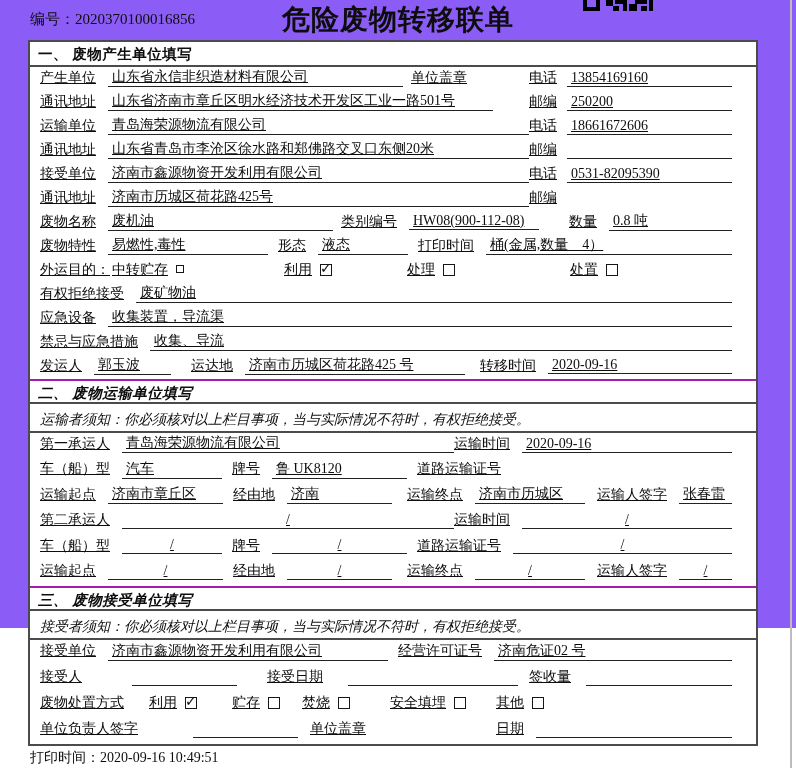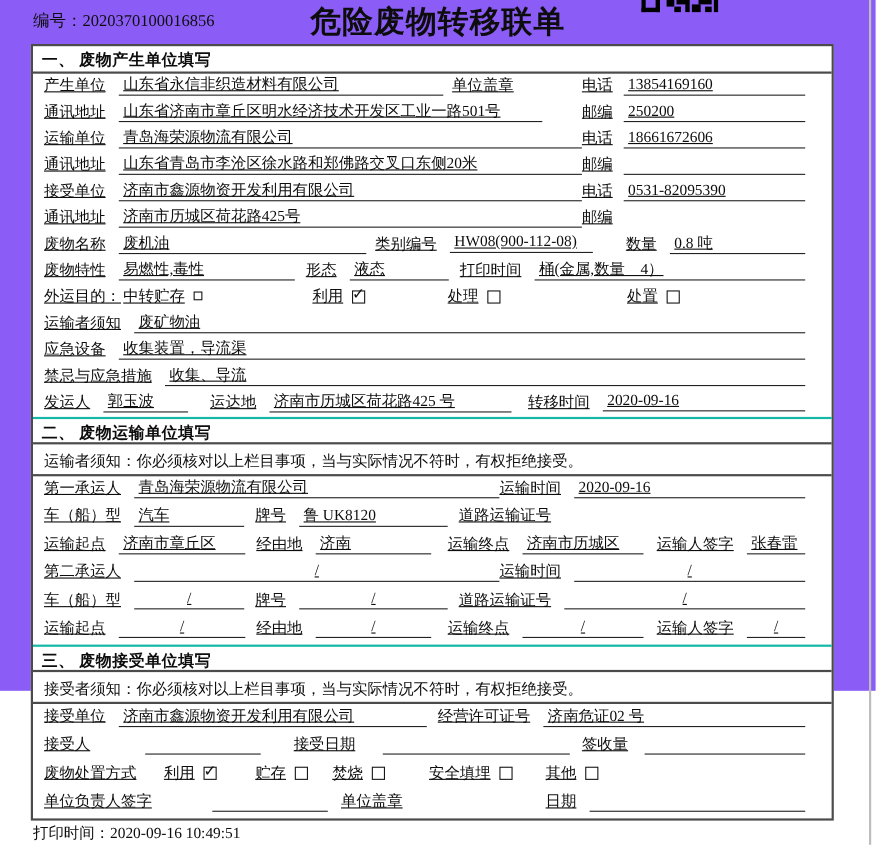--- a/index.html
+++ b/index.html
@@ -13,22 +13,22 @@
   .hdr { position:relative; height:40px; }
   .serial { position:absolute; left:30px; top:10px; font-size:15px; white-space:nowrap; }
   .doc-title { position:absolute; left:0; width:100%; top:1px; text-align:center;
                font-size:28px; font-weight:bold; letter-spacing:1px; }
   .qr { position:absolute; left:583px; top:0; width:70px; height:12px; }
 
   
   .form { margin-left:28px; width:730px; border:2px solid #4b4b4b; background:#fff; }
   .sec-head { height:25px; padding:3px 8px 0 8px; font-size:14.5px; font-weight:bold;
               border-bottom:2px solid #4b4b4b; letter-spacing:0.5px; }
-  .sec-head.bt { border-top:2px solid #14b8a6; }
-  .notice { height:29px; padding:7px 20px 0 10px; font-size:14px; border-bottom:2px solid #4b4b4b; white-space:nowrap; }
+  .sec-head.bt { border-top:2px solid #a21caf;font-style:italic; }
+  .notice { height:29px; padding:7px 20px 0 10px; font-size:14px; border-bottom:2px solid #4b4b4b; white-space:nowrap;font-style:italic; }
 
   .frow { display:flex; align-items:center; padding:0 24px 3px 10px;text-decoration:underline; }
   .s1 .frow { height:24px; }
   .s2 .frow { height:25.5px; padding-bottom:4px; }
   .s3 .frow { height:26px; padding-bottom:4px; }
 
   .lb { white-space:nowrap; font-size:14px; flex:none; }
   .v  { border-bottom:1.4px solid #222; font-size:14px; white-space:nowrap;
         min-height:17px; padding:0 4px; margin-left:12px; flex:none; overflow:hidden; }
   .fx { flex:1 1 auto; }
@@ -177,21 +177,21 @@
           <span class="lb">处理</span>
           <span class="cb"></span>
         </span>
         <span class="opt g115">
           <span class="lb">处置</span>
           <span class="cb"></span>
         </span>
       </div>
 
       <div class="frow">
-        <span class="lb">运输者须知</span>
+        <span class="lb">有权拒绝接受</span>
         <span class="v fx">废矿物油</span>
       </div>
 
       <div class="frow">
         <span class="lb">应急设备</span>
         <span class="v fx">收集装置，导流渠</span>
       </div>
 
       <div class="frow">
         <span class="lb">禁忌与应急措施</span>

